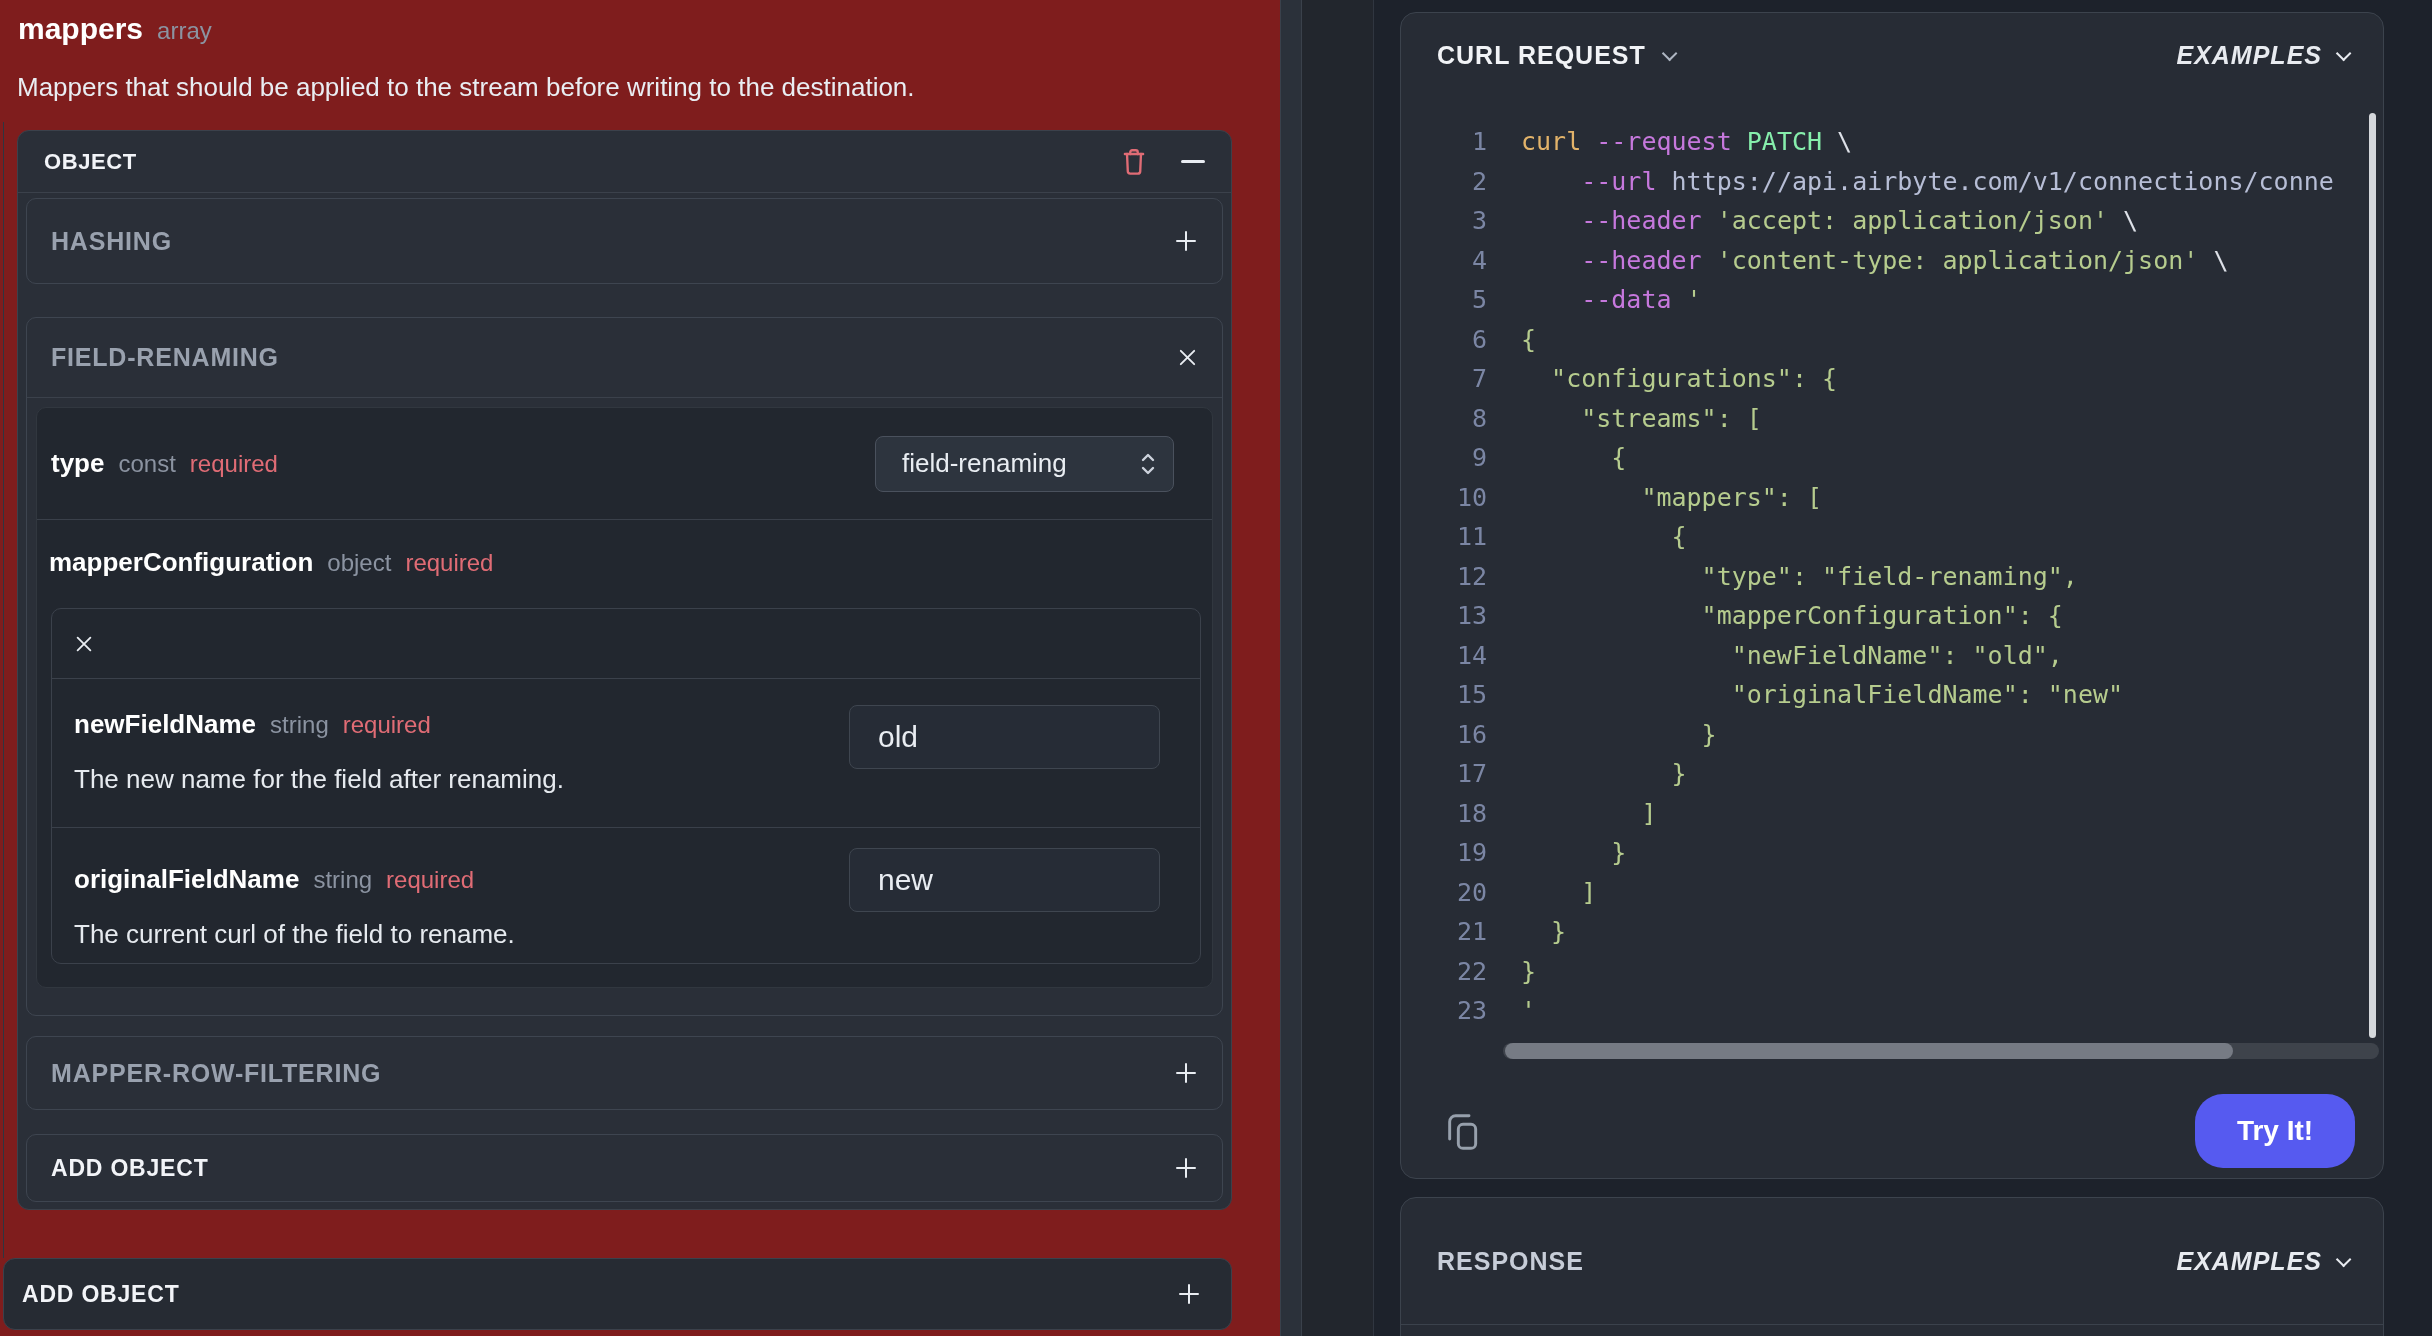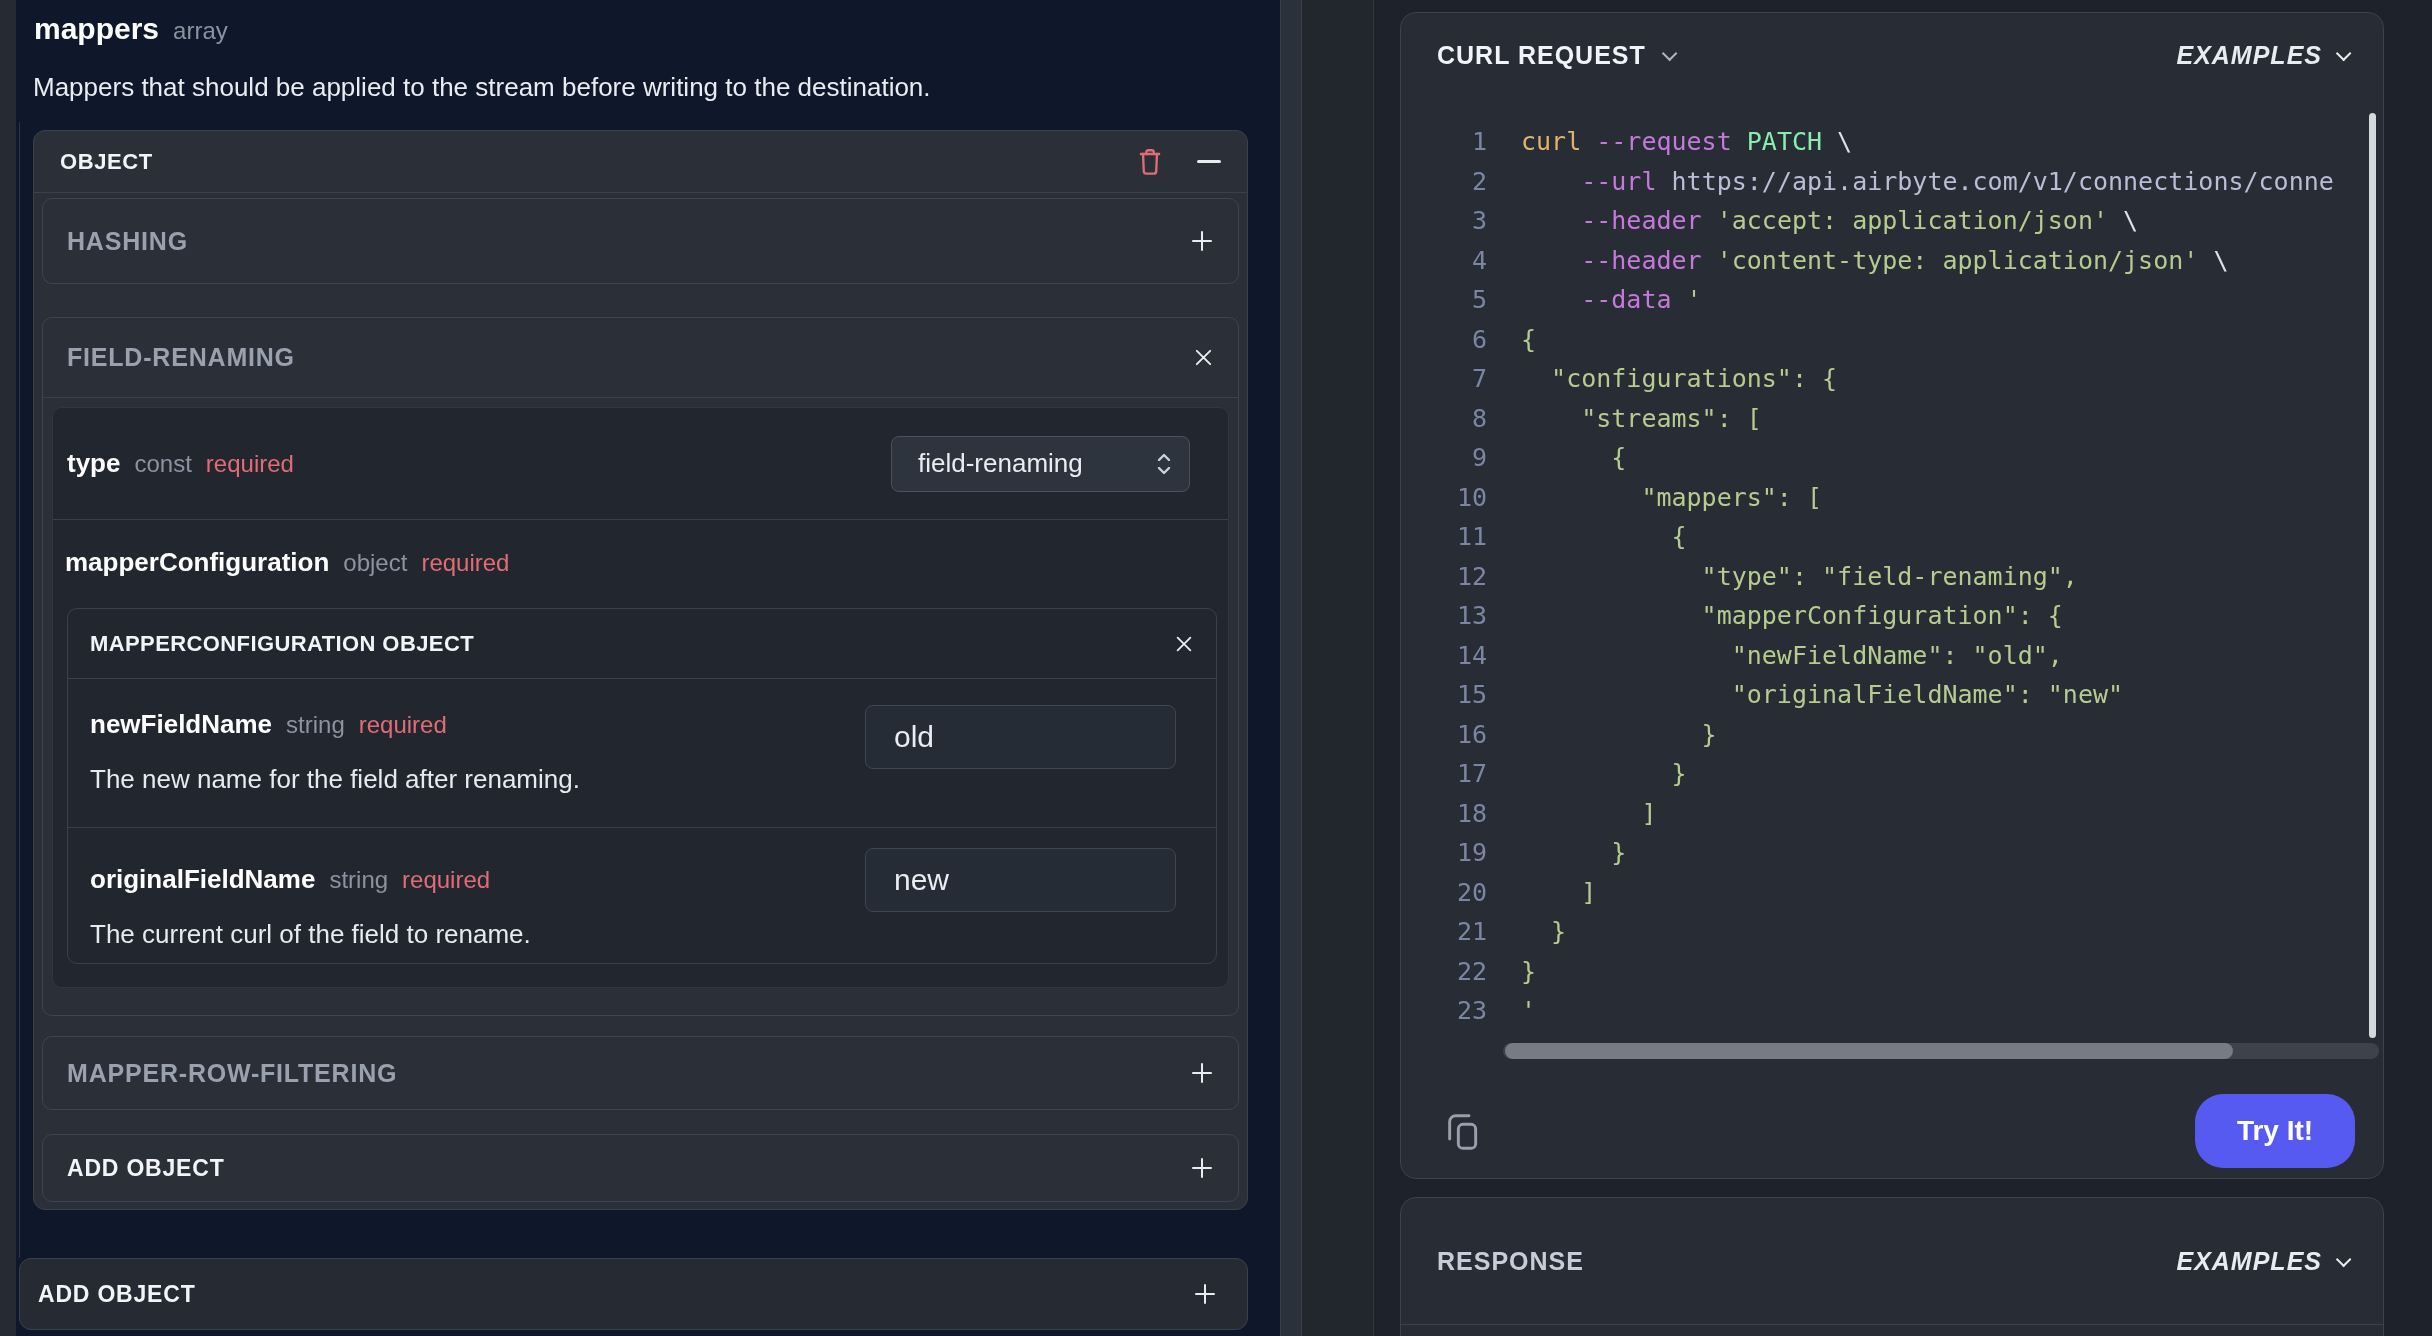--- a/index.html
+++ b/index.html
@@ -3,21 +3,21 @@
 <meta charset="utf-8">
 <style>
   html,body{margin:0;padding:0;background:#1d222b;}
   *{box-sizing:border-box;}
   .stage{
     position:relative;width:2432px;height:1336px;overflow:hidden;
     background:#262b33;font-family:"Liberation Sans",sans-serif;
     -webkit-font-smoothing:antialiased;
   }
   
-  .left-col{position:absolute;left:16px;top:0;width:1280px;height:1336px;background:#0f172a;}
+  .left-col{position:absolute;left:0;top:0;width:1280px;height:1336px;background:#7f1d1d;}
   .outer-wrap-line{position:absolute;left:3px;top:122px;height:1136px;width:0;border-left:1px solid #2f3540;}
   .field-head{position:absolute;left:18px;top:12px;display:flex;align-items:baseline;gap:14px;}
   .field-name{font-size:30px;font-weight:700;color:#ffffff;}
   .field-type{font-size:24px;color:#8b93a1;}
   .field-desc{position:absolute;left:17px;top:72px;font-size:26px;color:#e9edf2;}
 
   .object-panel{position:absolute;left:17px;top:130px;width:1215px;height:1080px;
     background:#2a2f38;border:1px solid #3b414b;border-radius:12px;}
   .panel-head{height:62px;display:flex;align-items:center;padding:0 26px;border-bottom:1px solid #3b414b;}
   .panel-title{font-size:22px;font-weight:700;color:#f2f4f8;letter-spacing:.6px;flex:1;}
@@ -175,21 +175,20 @@
               </div>
 
               <div class="mc-label">
                 <span class="prop-name">mapperConfiguration</span>
                 <span class="prop-meta">object</span>
                 <span class="prop-req">required</span>
               </div>
 
               <div class="mc-panel">
                 <div class="mc-head">
-                  <span class="mc-title">MAPPERCONFIGURATION OBJECT</span>
                   <span>
                     <svg width="20" height="20" viewBox="0 0 22 22" fill="none" stroke="#e9edf2" stroke-width="2" stroke-linecap="round">
                       <path d="M4 4l14 14M18 4L4 18"></path>
                     </svg>
                   </span>
                 </div>
 
                 <div class="mc-sec">
                   <div class="prop-label" style="flex:none;">
                     <span class="prop-name">newFieldName</span>

